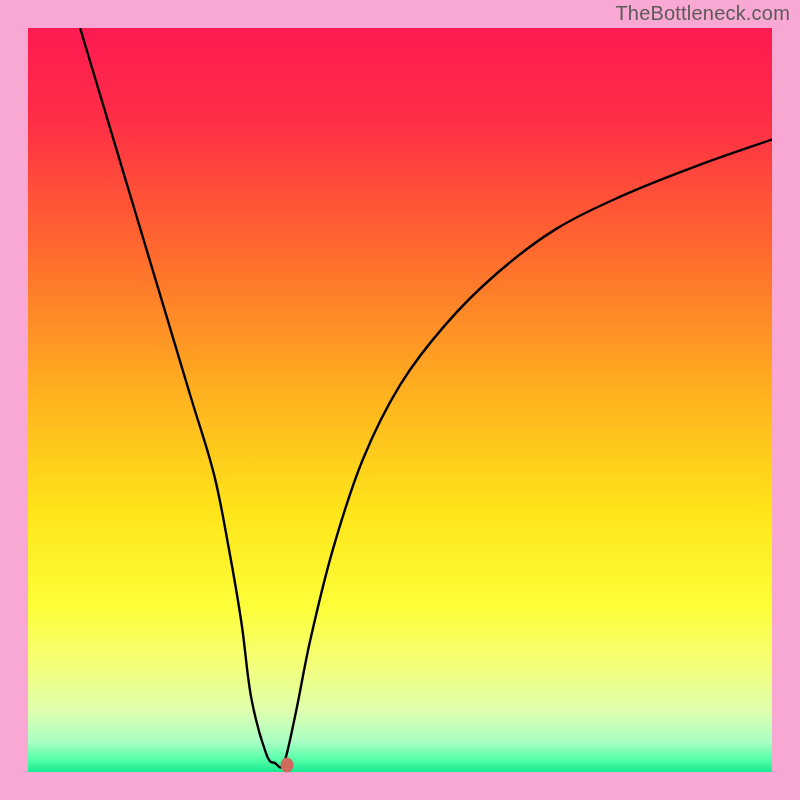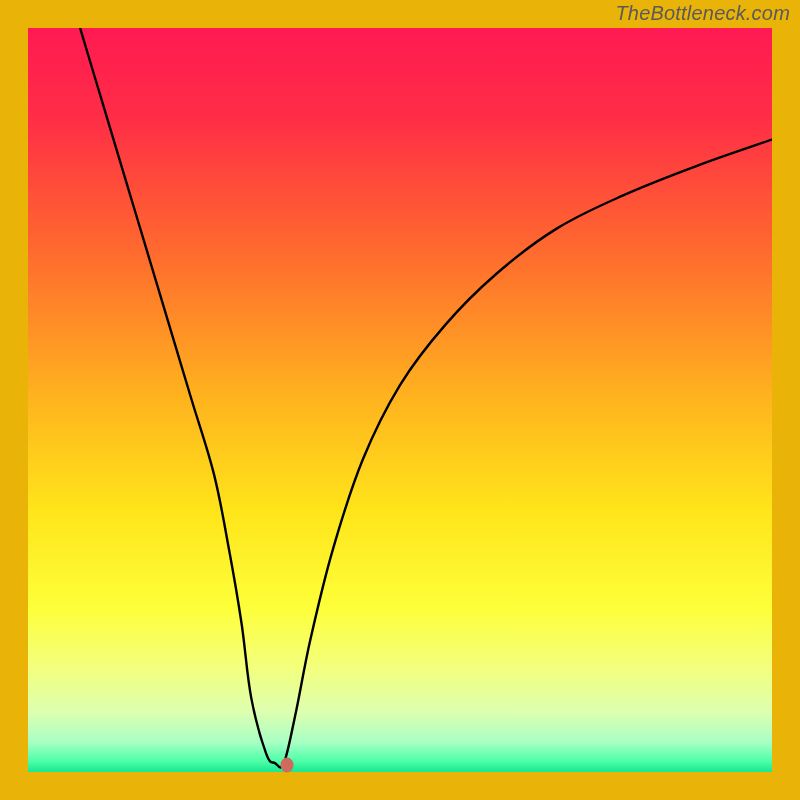--- a/index.html
+++ b/index.html
@@ -7,22 +7,21 @@
     padding: 0;
     width: 800px;
     height: 800px;
     background: #000;
     overflow: hidden;
     font-family: Arial, Helvetica, sans-serif;
   }
   .frame {
     position: absolute;
     inset: 0;
-    background: #eab308;
-    font-style: italic;
+    background: #f9a8d4;
   }
   .plot-area {
     position: absolute;
     left: 28px;
     top: 28px;
     width: 744px;
     height: 744px;
   }
   .watermark {
     position: absolute;

